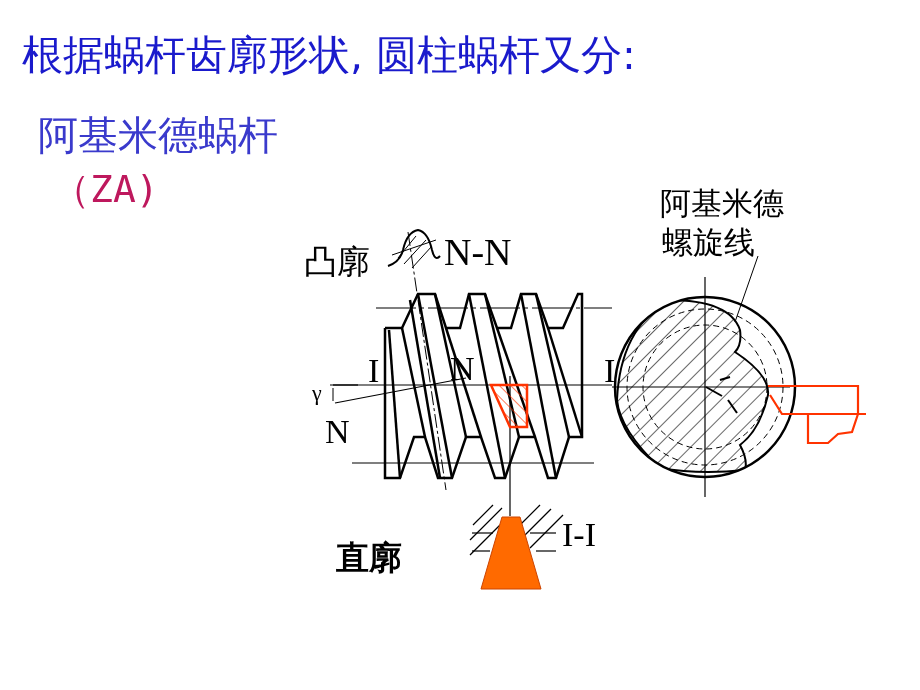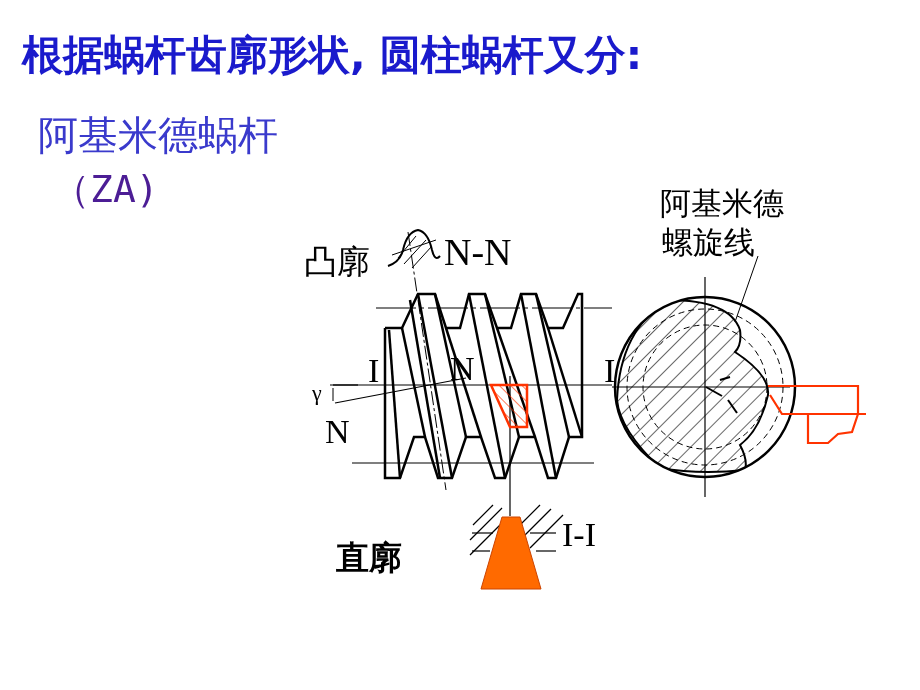--- a/index.html
+++ b/index.html
@@ -1,19 +1,19 @@
 <!DOCTYPE html>
 <html><head>
   <meta charset="utf-8">
   <style>
     html, body { margin: 0; padding: 0; background: #ffffff; }
     body { width: 920px; height: 690px; position: relative; overflow: hidden; font-family: "DejaVu Sans", sans-serif; }
-    .title { position: absolute; left: 22px; top: 28px; font-size: 41px; color: #1a1acc; font-weight: bold; letter-spacing: 0px; white-space: nowrap; }
+    .title { position: absolute; left: 22px; top: 28px; font-size: 41px; color: #1a1acc; font-weight: normal; letter-spacing: 0px; white-space: nowrap; }
     .subtitle { position: absolute; left: 38px; top: 108px; font-size: 40px; color: #3a3acc; white-space: nowrap; }
-    .subtitle2 { position: absolute; left: 52px; top: 164px; font-size: 38px; color: #4c1d95; white-space: nowrap; font-family: "DejaVu Sans Mono", monospace; }
+    .subtitle2 { position: absolute; left: 52px; top: 164px; font-size: 38px; color: #be185d; white-space: nowrap; font-family: "DejaVu Sans Mono", monospace; }
     .lbl { position: absolute; color: #000; white-space: nowrap; }
     .lbl-cn { font-size: 33px; font-family: "DejaVu Sans", sans-serif; text-align: right; }
     .lbl-serif { font-family: "Liberation Serif", serif; }
     svg.diagram { position: absolute; left: 0; top: 0; }
   </style>
 </head>
 <body>
 
 <div class="title">根据蜗杆齿廓形状, 圆柱蜗杆又分:</div>
 <div class="subtitle">阿基米德蜗杆</div>

